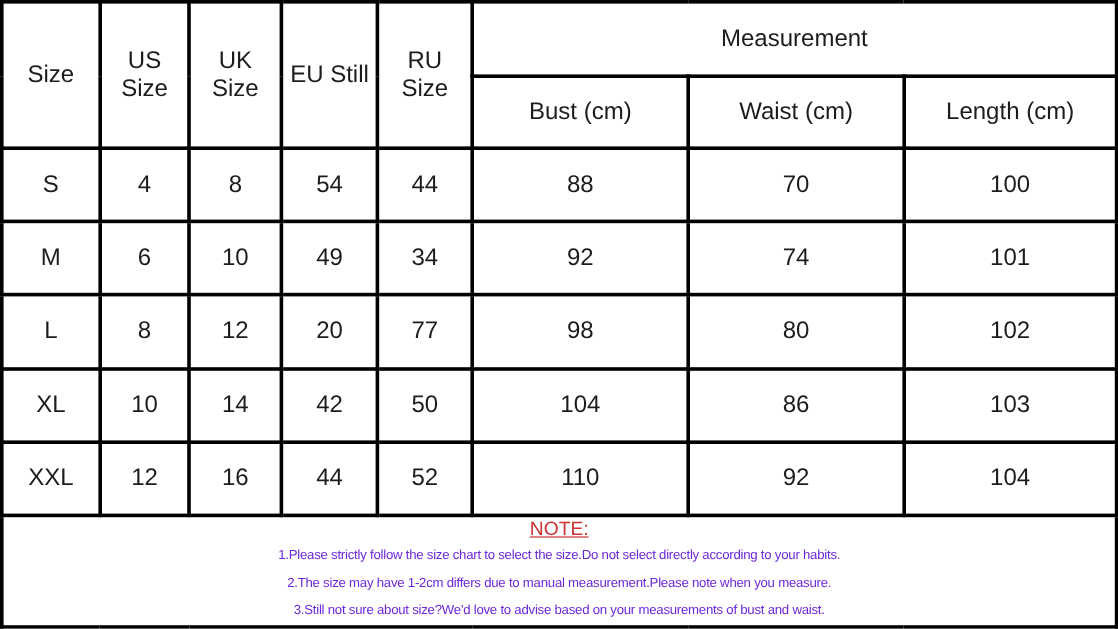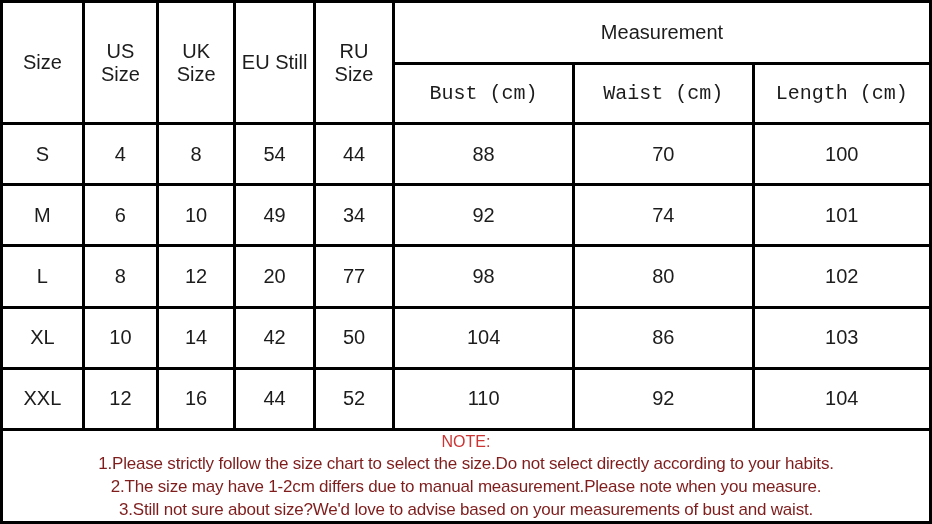--- a/index.html
+++ b/index.html
@@ -26,35 +26,36 @@
     border: 3px solid #000000;
     text-align: center;
     vertical-align: middle;
     color: #1c1c1c;
     font-size: 20px;
     font-weight: 400;
     padding: 0 2px;
     overflow: hidden;
   }
   tr.header-top { height: 62px; }
-  tr.header-sub { height: 60px; font-family: Liberation Mono, monospace; }
+  tr.header-sub { height: 60px; }
   tr.data-row   { height: 60px; }
   td.note-cell {
     padding: 6px 4px 8px 4px;
     vertical-align: middle;
   }
   .note-title {
     color: #cc3333;
     font-size: 16px;
     line-height: 21px;
     text-align: center;
+    text-decoration: underline;
   }
   .note-line {
-    color: #7f1d1d;
-    font-size: 17px;
+    color: #6d28d9;
+    font-size: 11px;
     line-height: 23px;
     letter-spacing: -0.2px;
   }
 </style>
 </head>
 <body>
 
 <div class="page">
   <table class="size-chart">
     <colgroup>

